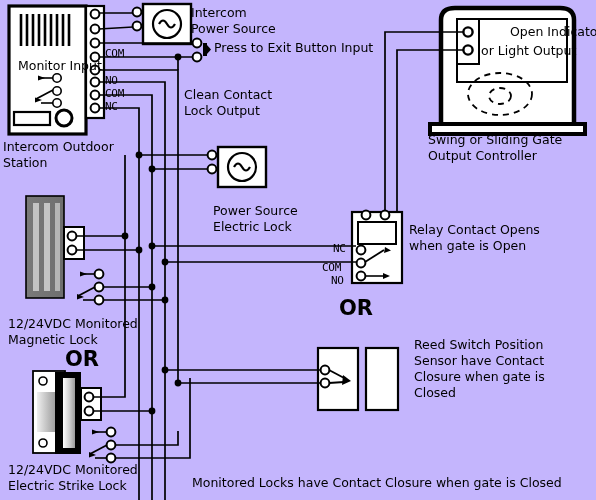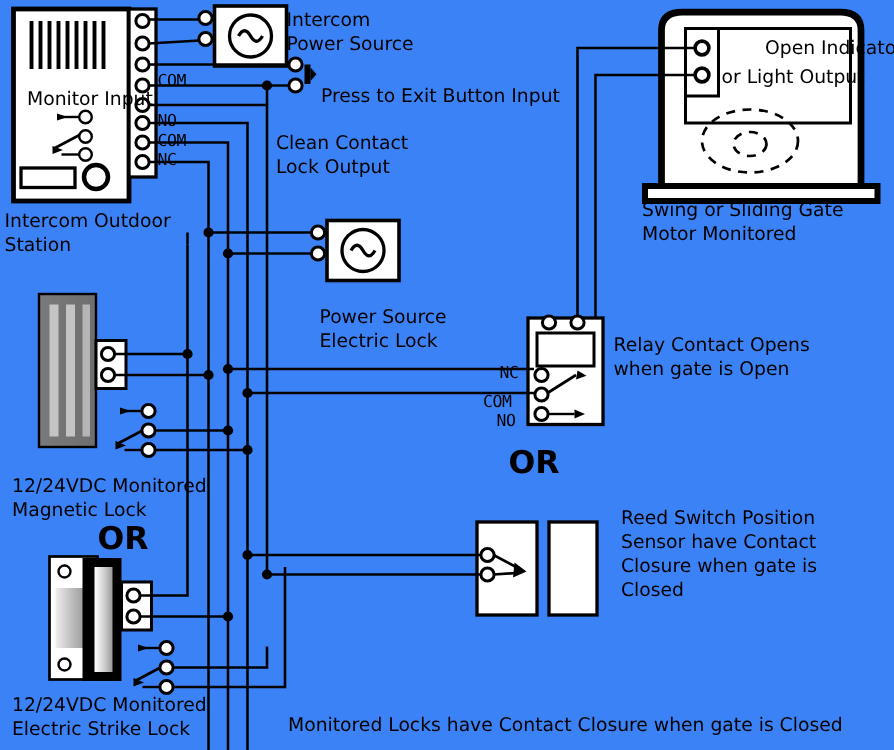--- a/index.html
+++ b/index.html
@@ -5,21 +5,21 @@
 <style>
   html, body {
     margin: 0;
     padding: 0;
     background: #ffffff;
   }
   #root {
     position: relative;
     width: 596px;
     height: 500px;
-    background: #3b82f6;
+    background: #c4b5fd;
     font-family: "DejaVu Sans", sans-serif;
     overflow: hidden;
   }
   #diagram {
     position: absolute;
     left: 0;
     top: 0;
     width: 596px;
     height: 500px;
   }
@@ -279,21 +279,21 @@
       <circle cx="165" cy="370" r="3.4"></circle>
       <circle cx="178" cy="383" r="3.4"></circle>
       <circle cx="152" cy="411" r="3.4"></circle>
       <circle cx="125" cy="236" r="3.4"></circle>
     </g>
   </svg>
 
   <div class="lbl t13" style="left:191px; top:6px;">Intercom</div>
   <div class="lbl t13" style="left:191px; top:22px;">Power Source</div>
 
-  <div class="lbl t13" style="left:214px; top:57px;text-align:center;">Press to Exit Button Input</div>
+  <div class="lbl t13" style="left:214px; top:41px;text-align:center;">Press to Exit Button Input</div>
 
   <div class="lbl t13" style="left:18px; top:59px;">Monitor Input</div>
 
   <div class="lbl t9" style="left:105px; top:48px;">COM</div>
   <div class="lbl t9" style="left:105px; top:75px;">NO</div>
   <div class="lbl t9" style="left:105px; top:88px;">COM</div>
   <div class="lbl t9" style="left:105px; top:101px;">NC</div>
 
   <div class="lbl t13" style="left:184px; top:88px;">Clean Contact</div>
   <div class="lbl t13" style="left:184px; top:104px;">Lock Output</div>
@@ -301,21 +301,21 @@
   <div class="lbl t13" style="left:3px; top:140px;">Intercom Outdoor</div>
   <div class="lbl t13" style="left:3px; top:156px;">Station</div>
 
   <div class="lbl t13" style="left:213px; top:188px;margin-top:32px;">Electric Lock</div>
   <div class="lbl t13" style="left:213px; top:204px;">Power Source</div>
 
   <div class="lbl t13" style="left:481px; top:25px;margin-left:29px;">Open Indicator</div>
   <div class="lbl t13" style="left:481px; top:44px;">or Light Output</div>
 
   <div class="lbl t13" style="left:428px; top:133px;">Swing or Sliding Gate</div>
-  <div class="lbl t13" style="left:428px; top:149px;">Motor Monitored</div>
+  <div class="lbl t13" style="left:428px; top:149px;">Output Controller</div>
 
   <div class="lbl t9" style="left:333px; top:243px;">NC</div>
   <div class="lbl t9" style="left:322px; top:262px;">COM</div>
   <div class="lbl t9" style="left:331px; top:275px;">NO</div>
 
   <div class="lbl t13" style="left:409px; top:223px;">Relay Contact Opens</div>
   <div class="lbl t13" style="left:409px; top:239px;">when gate is Open</div>
 
   <div class="lbl t13" style="left:414px; top:338px;">Reed Switch Position</div>
   <div class="lbl t13" style="left:414px; top:370px;">Closure when gate is</div>

